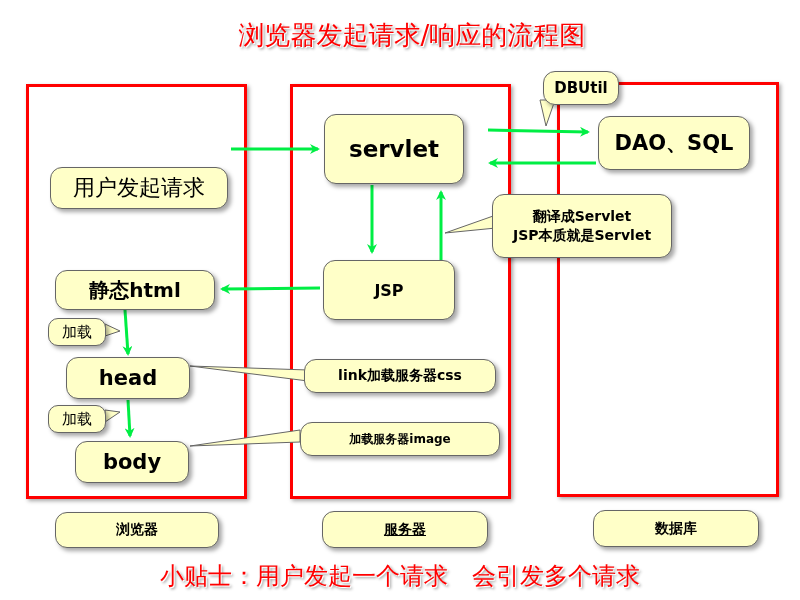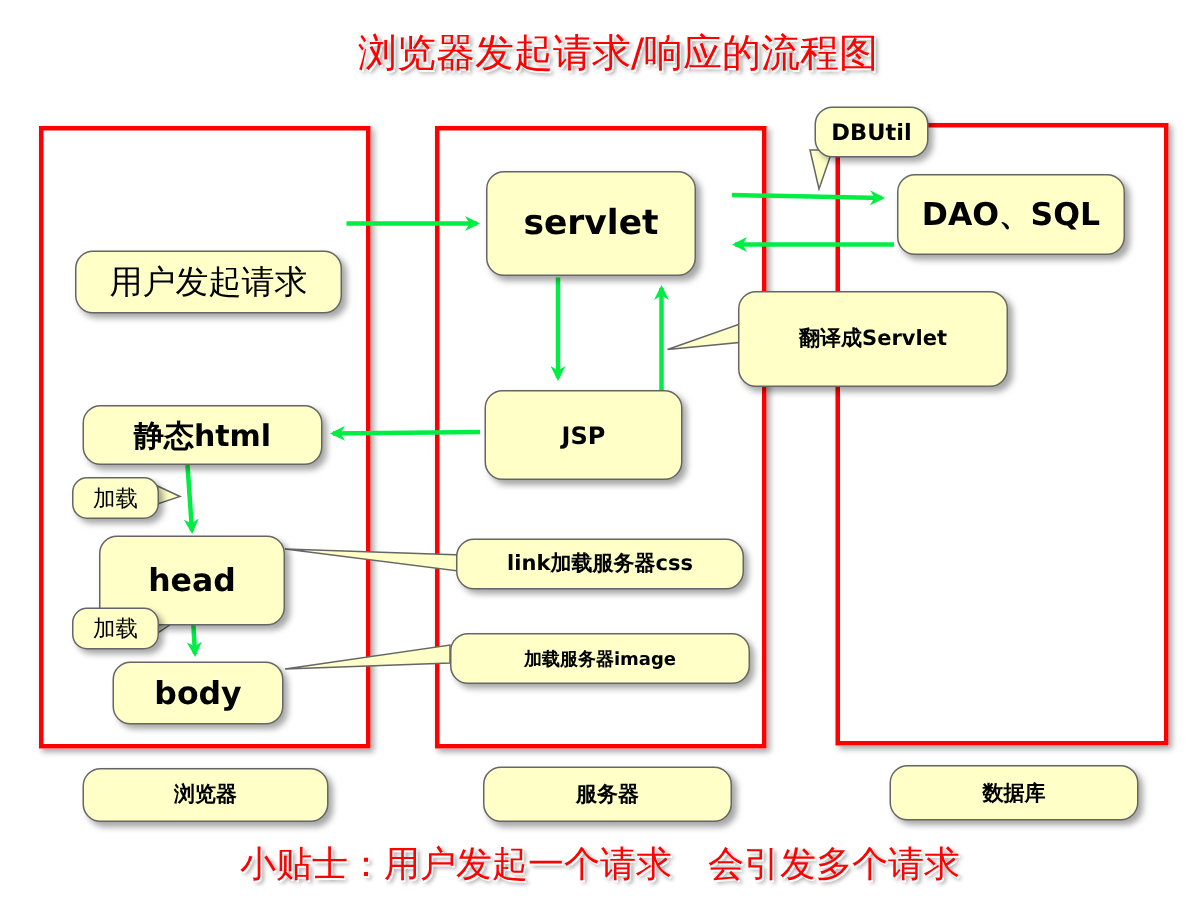--- a/index.html
+++ b/index.html
@@ -45,56 +45,57 @@
 
 <div class="node" style="left:50px;top:128px;width:178px;height:42px;font-size:22px;margin-top:39px;">
     <span>用户发起请求</span>
   </div>
 <div class="node bold" style="left:55px;top:270px;width:160px;height:40px;font-size:20px;text-align:right;">
     <span>静态html</span>
   </div>
 <div class="callout node" style="left:48px;top:318px;width:58px;height:28px;font-size:15px;border-radius:10px;">
     <span>加载</span>
   </div>
-<div class="node bold" style="left:66px;top:357px;width:124px;height:60px;font-size:21px;">
+<div class="node bold" style="left:66px;top:357px;width:124px;height:42px;font-size:21px;">
     <span>head</span>
   </div>
 <div class="callout node" style="left:48px;top:405px;width:58px;height:28px;font-size:15px;border-radius:10px;">
     <span>加载</span>
   </div>
 <div class="node bold" style="left:75px;top:441px;width:114px;height:42px;font-size:21px;">
     <span>body</span>
   </div>
 
 <div class="node bold" style="left:324px;top:114px;width:140px;height:70px;font-size:23px;text-align:center;">
     <span>servlet</span>
   </div>
 <div class="node bold" style="left:323px;top:260px;width:132px;height:60px;font-size:16px;">
     <span>JSP</span>
   </div>
 <div class="node bold" style="left:492px;top:194px;width:180px;height:64px;font-size:14px;flex-direction:column;line-height:19px;">
   <span>翻译成Servlet</span>
+  <span>JSP本质就是Servlet</span>
 </div>
 <div class="node bold" style="left:304px;top:359px;width:192px;height:34px;font-size:14px;">
     <span>link加载服务器css</span>
   </div>
 <div class="node bold" style="left:300px;top:422px;width:200px;height:34px;font-size:12px;">
     <span>加载服务器image</span>
   </div>
 
 <div class="node bold" style="left:598px;top:116px;width:152px;height:54px;font-size:21px;">
     <span>DAO、SQL</span>
   </div>
 <div class="node bold" style="left:496px;top:71px;width:76px;height:34px;font-size:15px;margin-left:47px;">
     <span>DBUtil</span>
   </div>
 
 <div class="node bold" style="left:55px;top:512px;width:164px;height:36px;font-size:14px;">
     <span>浏览器</span>
   </div>
-<div class="node bold" style="left:322px;top:511px;width:166px;height:37px;font-size:14px;">
+<div class="node bold" style="left:322px;top:511px;width:166px;height:37px;font-size:14px;text-decoration:underline;">
     <span>服务器</span>
   </div>
 <div class="node bold" style="left:593px;top:510px;width:166px;height:37px;font-size:14px;">
     <span>数据库</span>
   </div>
 
 <div class="title" style="top:560px;font-size:24px;">小贴士：用户发起一个请求　会引发多个请求</div>
 
 </body></html>

